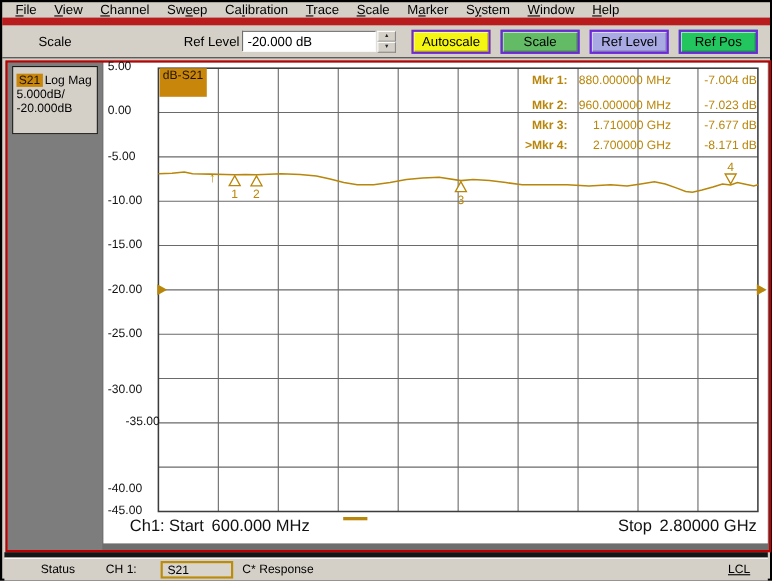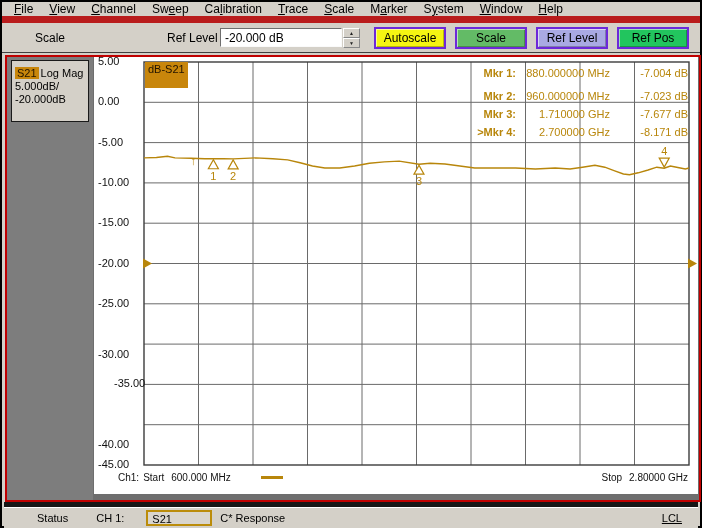--- a/index.html
+++ b/index.html
@@ -43,21 +43,21 @@
   .plot-panel{position:absolute; left:87px; top:0; width:604px; height:437px; background:#fff;}
   .ylabel{position:absolute; left:4px; font-size:11px; color:#111; white-space:nowrap;}
   .trace-tag{position:absolute; left:51px; top:5px; background:var(--amber-bg); color:#221400;
     font-size:11px; padding:0 3px; height:26px; line-height:14px;}
   .readout{position:absolute; right:10px; top:0; width:236px; font-size:11px; color:var(--amber);}
   .readout-row{position:absolute; left:0; display:flex; white-space:pre;}
   .readout-row .c1{width:64px; text-align:right;font-weight:bold;}
   .readout-row .c2{width:94px; text-align:right;}
   .readout-row .c3{width:78px; text-align:right;}
   .stim{position:absolute; left:24px; right:10px; top:413px; height:15px; display:flex;
-    align-items:center; font-size:10px; color:#111;}
+    align-items:flex-start; font-size:15px; color:#111;}
   .stim .dash{width:22px; height:3px; background:var(--amber); margin-left:30px;}
   .stim .sp{flex:1;}
   .stim .ml4{margin-left:4px;} .stim .ml7{margin-left:7px;}
   svg{position:absolute; left:0; top:0;}
   svg text{font-family:"Liberation Sans",sans-serif;}
 
   
   .gap{position:absolute; left:2px; right:2px; top:500px; height:5px; background:#161616;}
   .statusbar{position:absolute; left:2px; right:2px; top:505px; height:21px; background:var(--chrome);
     border-top:1px solid #fff; display:flex; align-items:center; font-size:11px; color:#000;}

